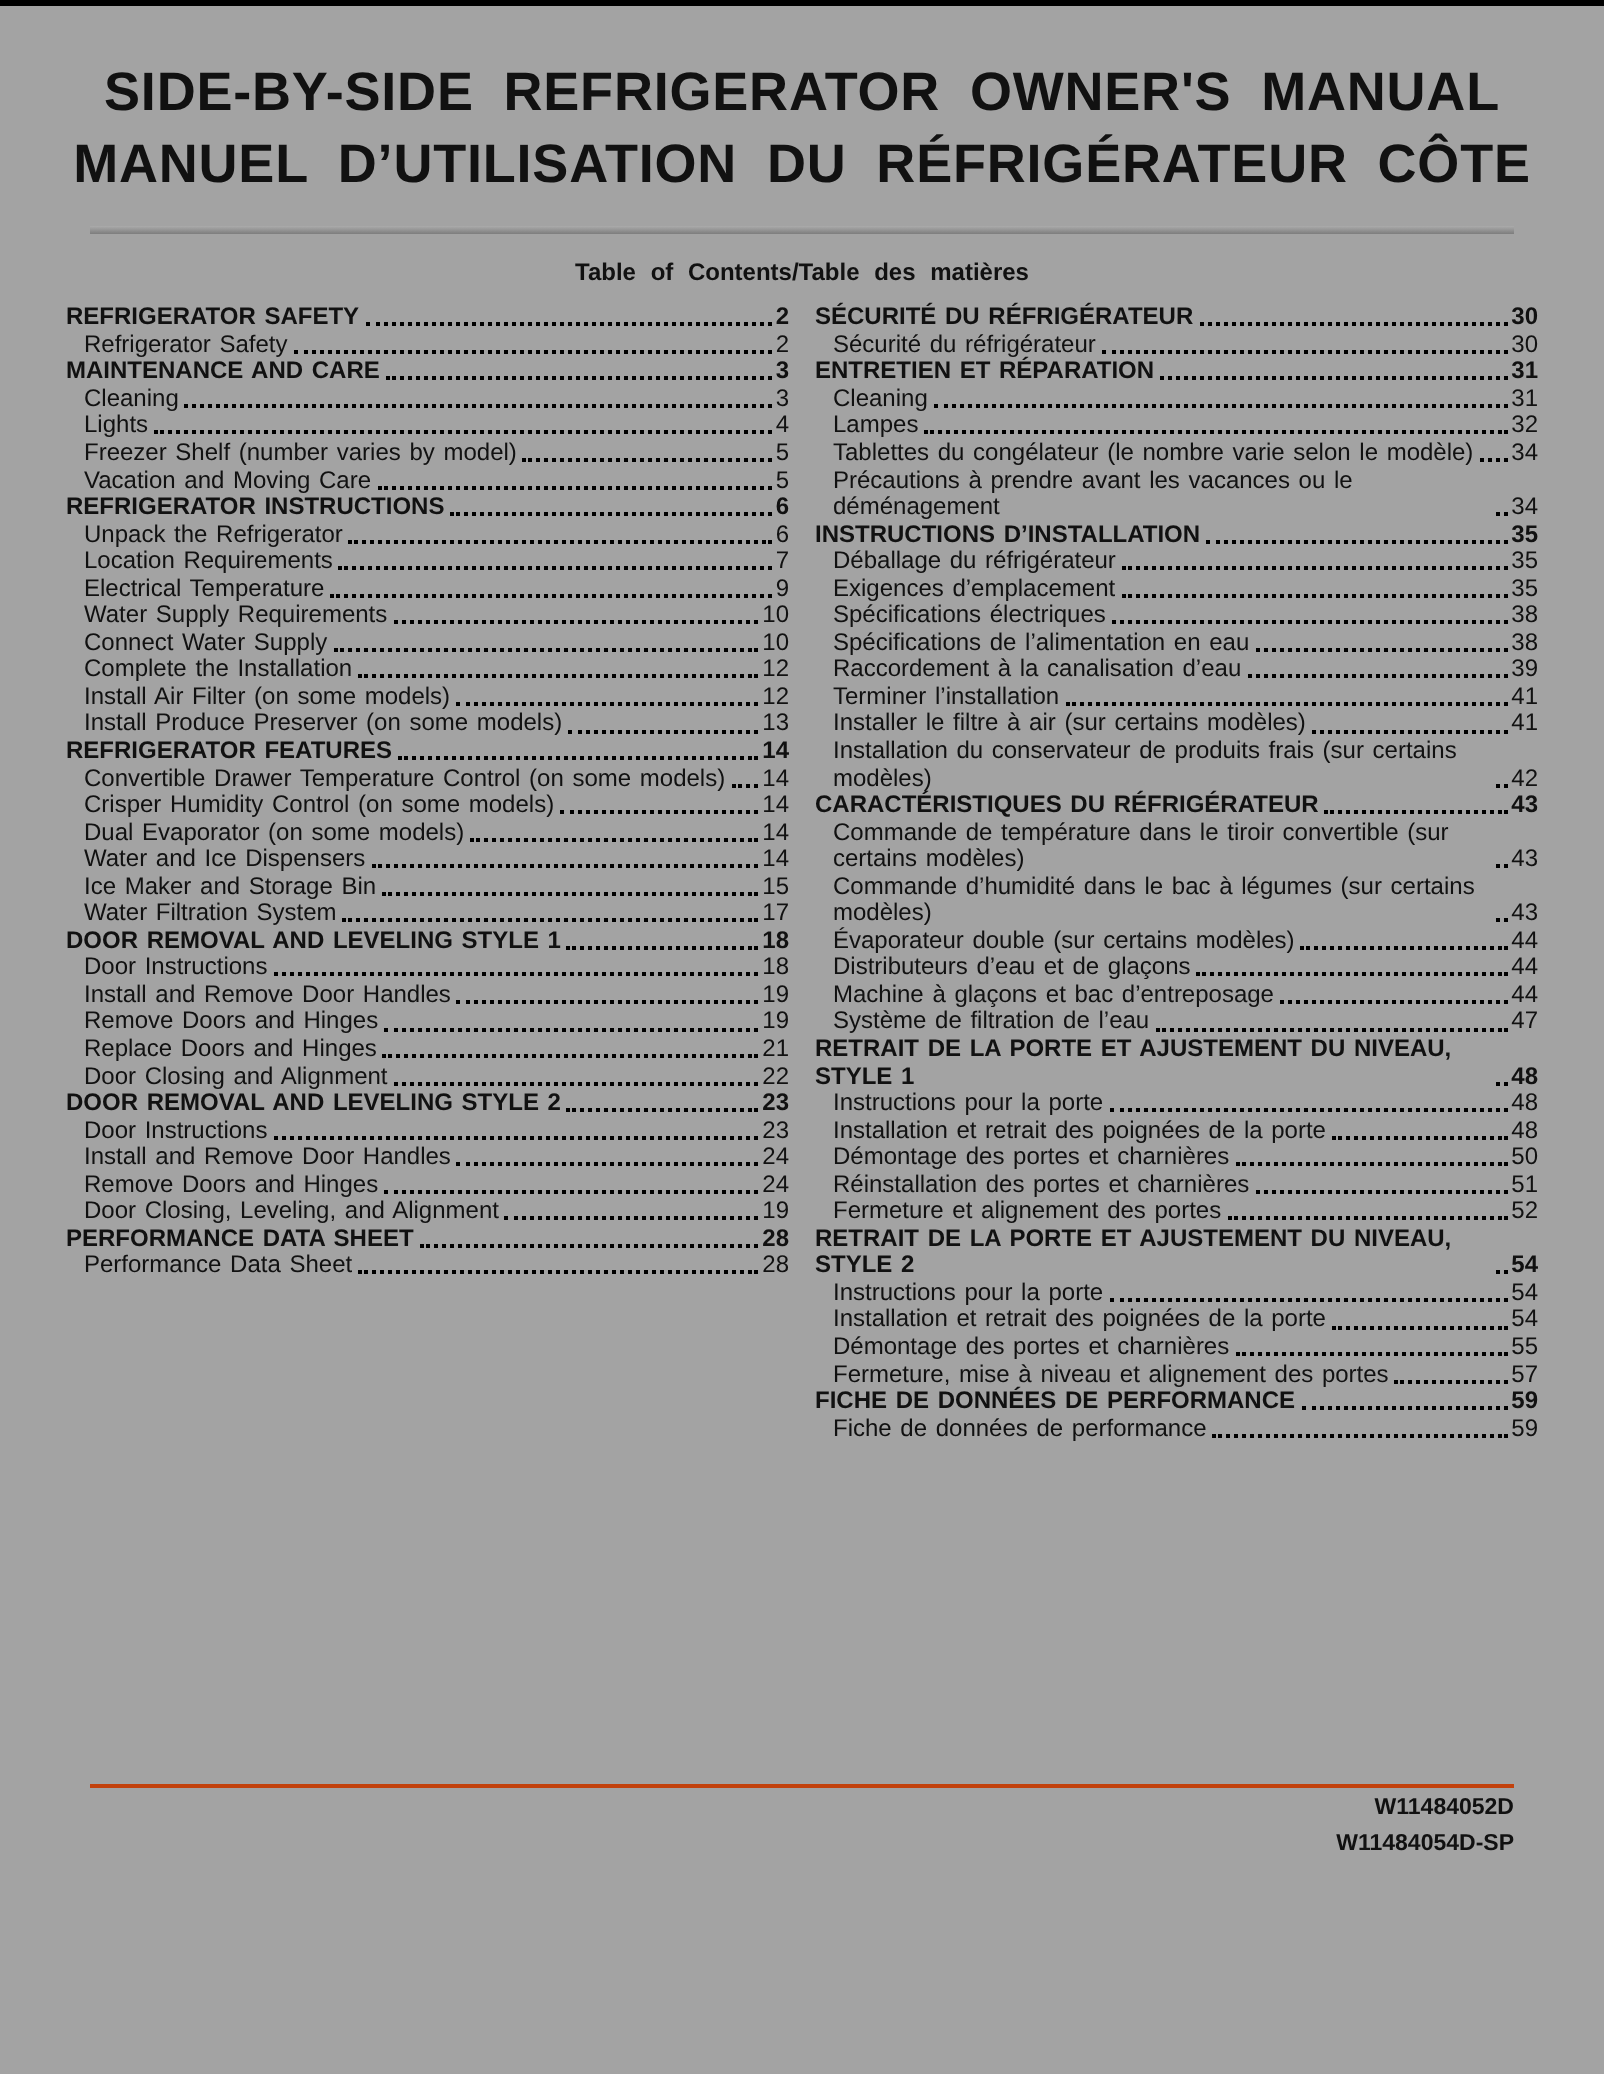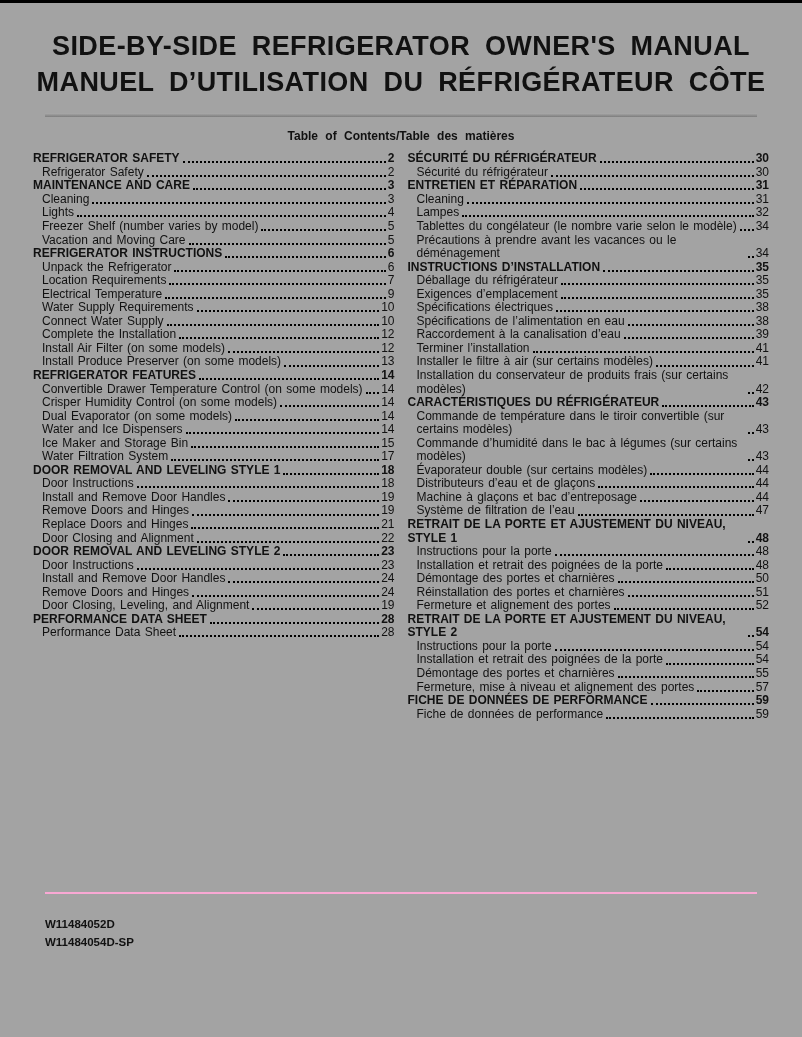--- a/index.html
+++ b/index.html
@@ -63,22 +63,23 @@
     border-bottom: 2px dotted #000;
     margin: 0 2px 2.5px 3px;
   }
   .toc-page { flex: 0 0 auto; }
 
   .footer {
     position: absolute;
     left: 45px;
     right: 45px;
     top: 889px;
-    border-top: 2px solid #f9a8d4;
-    padding-top: 22px;
+    border-top: 2px solid #c2410c;
+    padding-top: 2px;
+    text-align: right;
   }
   .part-number {
     font-weight: bold;
     font-size: 11.5px;
     line-height: 1.55;
   }
 </style>
 </head>
 <body>
 

